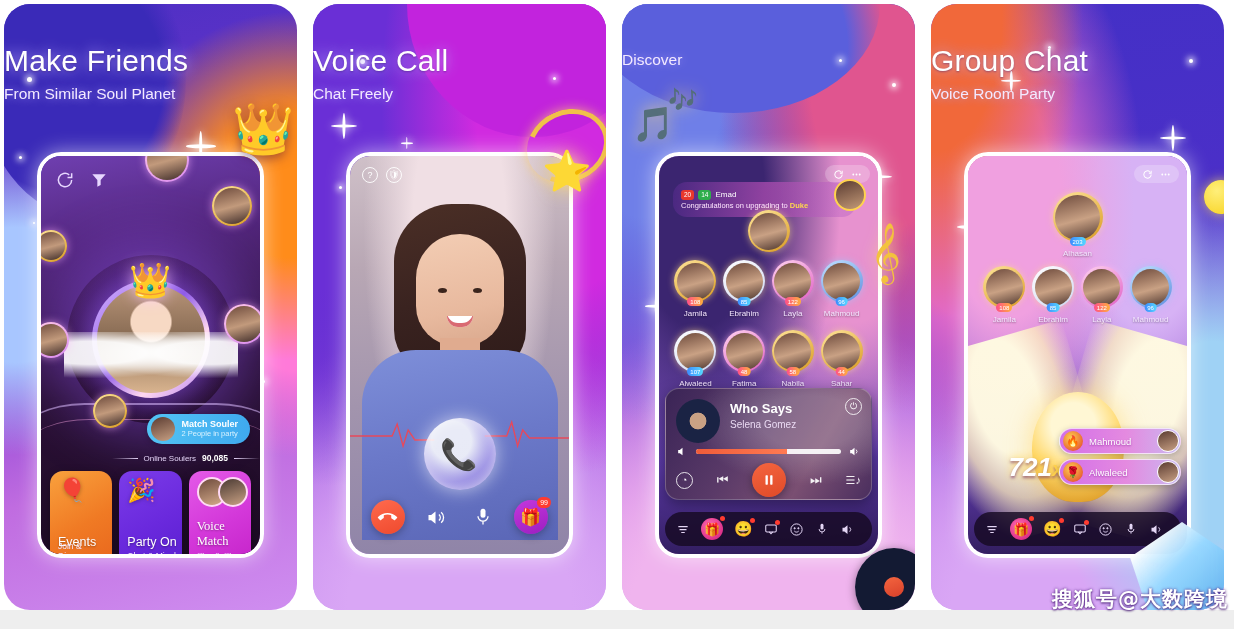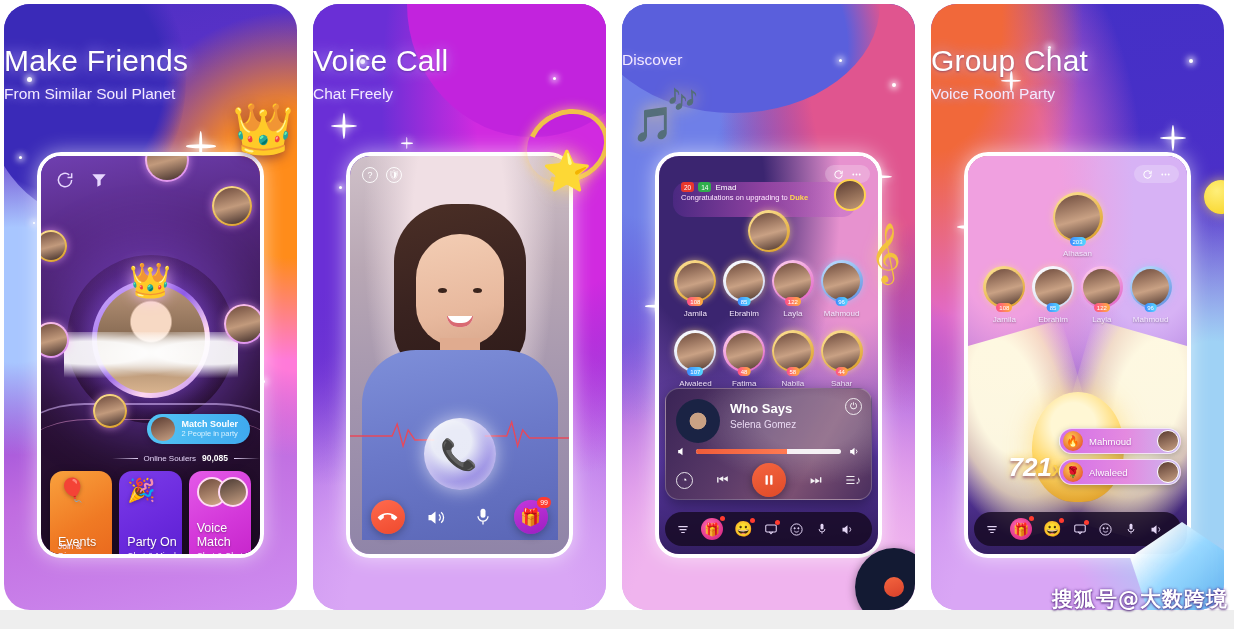--- a/index.html
+++ b/index.html
@@ -198,21 +198,21 @@
     flex:1; height:97px; border-radius:13px; position:relative;
     padding:8px; overflow:hidden;
     box-shadow: 0 2px 8px rgba(0,0,0,.28);
   }
   .card .glyph { font-size:23px; line-height:1; filter: drop-shadow(0 1px 2px rgba(0,0,0,.3)); }
   .card .lbl { position:absolute; left:8px; bottom:19px; font-size:12.5px; color:#fff; font-weight:400;
                text-shadow:0 1px 2px rgba(0,0,0,.35); }
   .card .sub { position:absolute; left:8px; bottom:7px; font-size:8.5px; color:#f4e7ff; }
   .card.orange { background: linear-gradient(150deg,#f9a13d,#f07a24 55%,#e8661d); }
   .card.violet { background: linear-gradient(150deg,#7b3ce8,#6a29dd 55%,#5a1fd0); }
-  .card.magenta{ background: linear-gradient(150deg,#e45ae8,#d337d9 55%,#c422c8); }
+  .card.magenta{ background: linear-gradient(150deg,#e45ae8,#d337d9 55%,#c422c8); font-family: Liberation Serif, serif; }
   .card .duo { position:absolute; left:8px; top:6px; display:flex; }
   .card .duo i {
     display:block; width:30px; height:30px; border-radius:50%;
     border:2px solid #ffd9f5;
     background: linear-gradient(160deg,#6d4a3c,#d6ad8c);
   }
   .card .duo i:last-child { margin-left:-9px; background: linear-gradient(160deg,#4a3a33,#c9a184); }
 
   
   .s2 {
@@ -290,21 +290,21 @@
   }
   .room-top { position:absolute; right:8px; top:9px; display:flex; align-items:center; gap:4px; z-index:6; }
   .room-top .chip {
     height:18px; padding:0 8px; border-radius:10px;
     background: rgba(255,255,255,.22); display:flex; align-items:center; gap:7px;
   }
   .banner {
     position:absolute; left:14px; right:22px; top:26px; height:35px; z-index:6;
     border-radius:14px;
     background: linear-gradient(92deg, rgba(120,50,180,.25), rgba(214,90,200,.55), rgba(120,50,180,.2));
-    display:flex; flex-direction:column; padding-left:8px;
+    display:flex; flex-direction:column; justify-content:center; padding-left:8px;
   }
   .banner .r1 { display:flex; align-items:center; gap:4px; font-size:8px; color:#fff; }
   .banner .r2 { font-size:7.5px; color:#ffe6ff; margin-top:1px; }
   .banner .r2 b { color:#ffd84d; }
   .tag { height:10px; padding:0 3px; border-radius:3px; font-size:6.5px; color:#fff;
          display:flex; align-items:center; }
   .tag.red { background:#e8372d; } .tag.grn { background:#2fae4c; }
   .banner .host-av { position:absolute; right:-10px; top:-3px; width:32px; height:32px; border-radius:50%;
       background: linear-gradient(160deg,#5a3b31,#c49a78); border:2px solid #ffd34d; }
 

